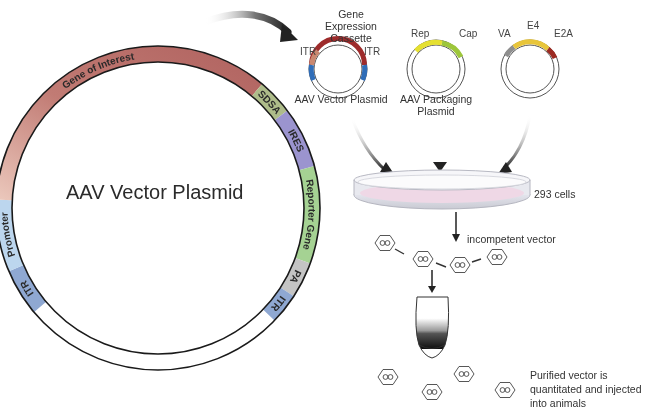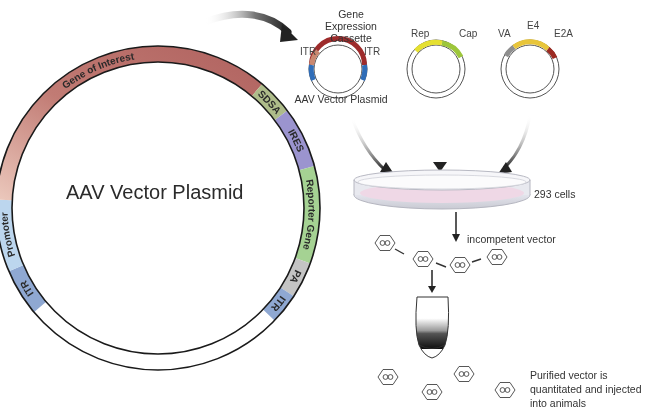--- a/index.html
+++ b/index.html
@@ -184,20 +184,22 @@
 
   
   <div class="lbl small center" style="left:306px; top:8px; width:90px; white-space:pre-line;">Gene
 Expression Cassette</div>
   <div class="lbl tiny" style="left:300px; top:46px;">ITR</div>
   <div class="lbl tiny" style="left:364px; top:46px;">ITR</div>
   <div class="lbl small center" style="left:293px; top:93px; width:96px;">AAV Vector Plasmid</div>
 
   <div class="lbl tiny" style="left:411px; top:28px;">Rep</div>
   <div class="lbl tiny" style="left:459px; top:28px;">Cap</div>
+  <div class="lbl small center" style="left:386px; top:93px; width:100px; white-space:pre-line;">AAV Packaging
+Plasmid</div>
 
   <div class="lbl tiny" style="left:498px; top:28px;">VA</div>
   <div class="lbl tiny" style="left:527px; top:20px;">E4</div>
   <div class="lbl tiny" style="left:554px; top:28px;text-align:right;">E2A</div>
 
   
   <div class="lbl small" style="left:534px; top:188px;">293 cells</div>
   <div class="lbl small" style="left:467px; top:233px;">incompetent vector</div>
   <div class="lbl small" style="left:530px; top:369px;">Purified vector is</div>
   <div class="lbl small" style="left:530px; top:383px;">quantitated and injected</div>

